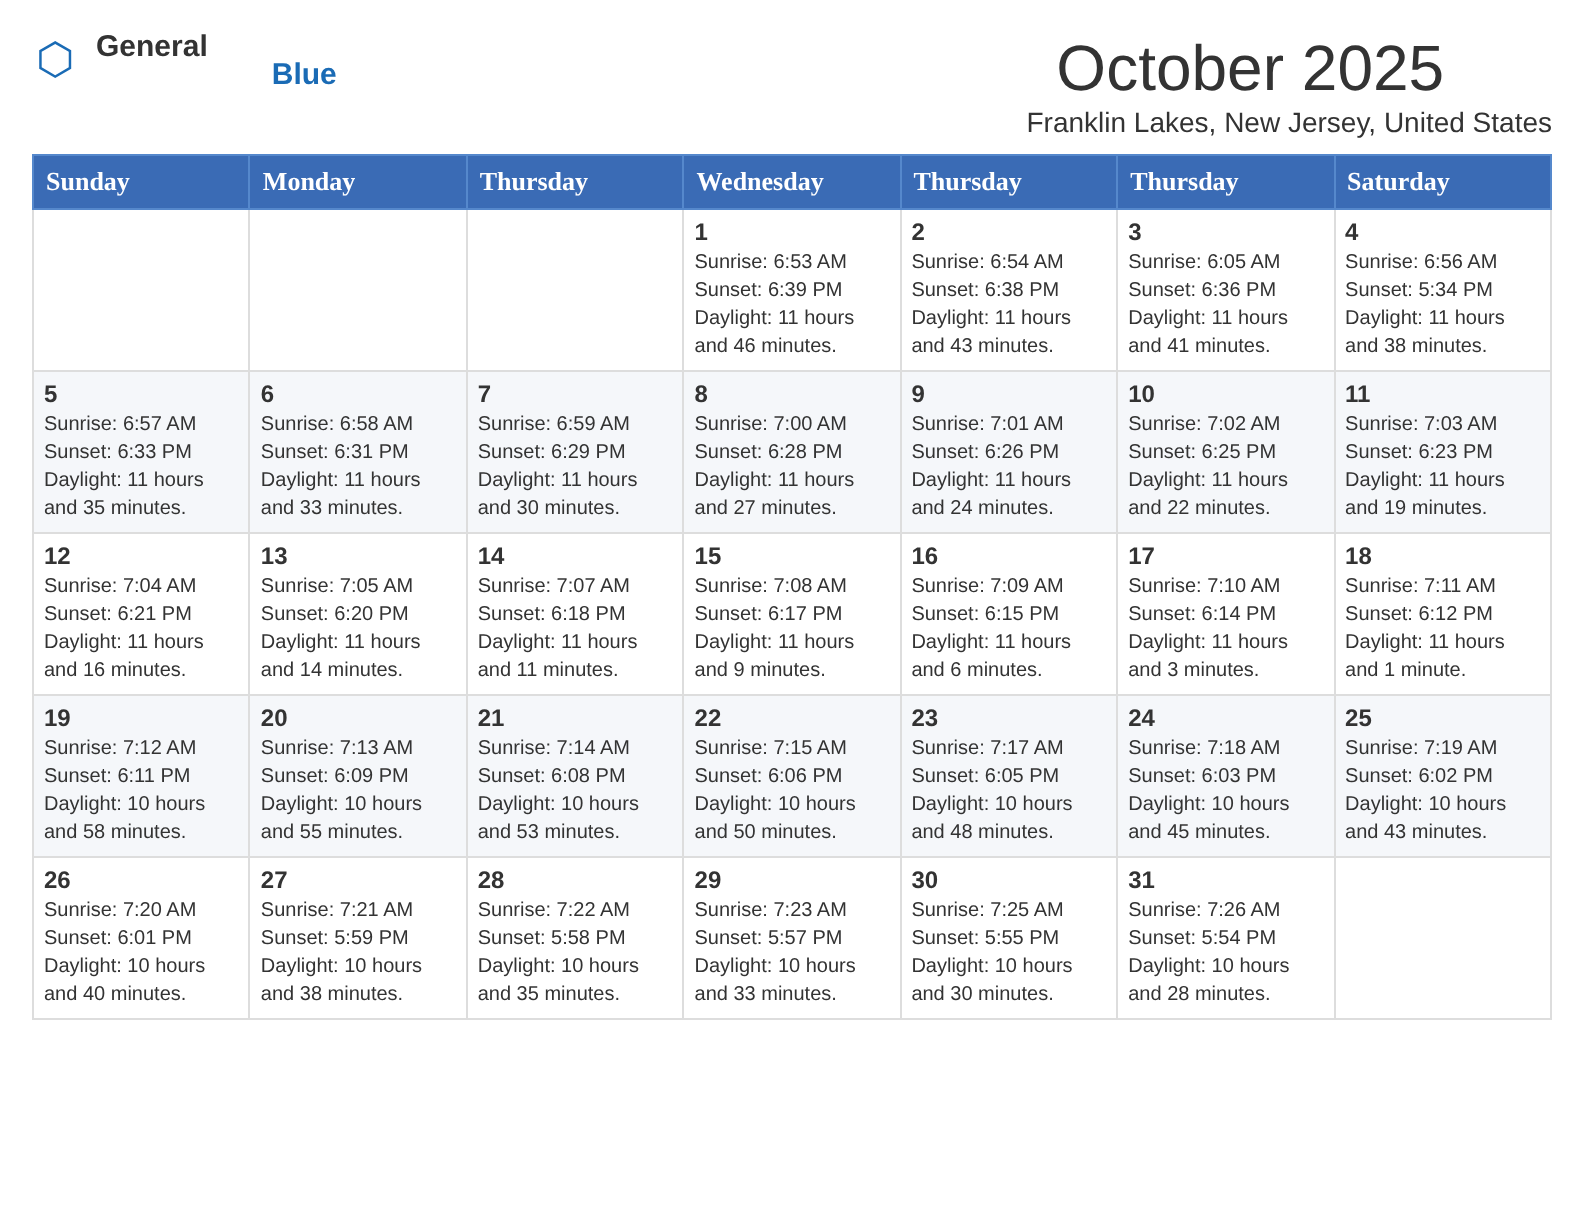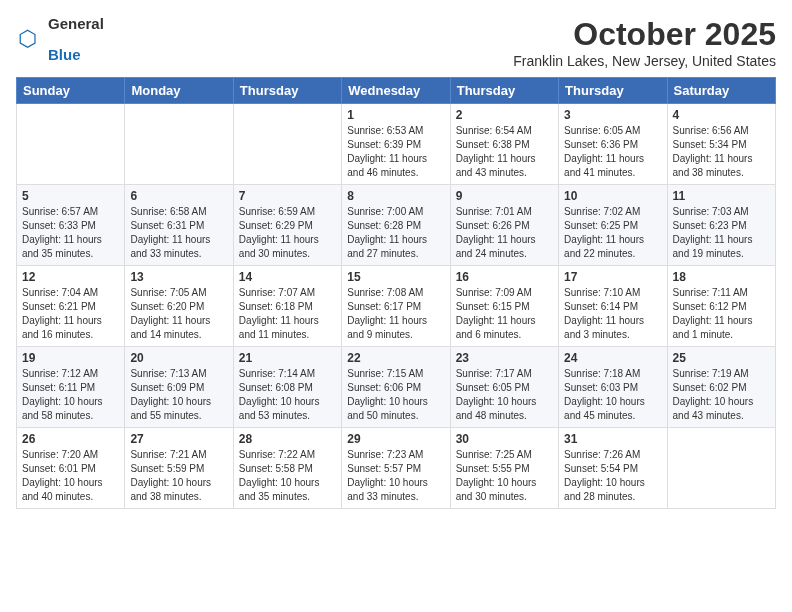--- a/index.html
+++ b/index.html
@@ -15,22 +15,23 @@
       justify-content: space-between;
       align-items: flex-start;
       margin-bottom: 8px;
     }
     .logo {
       display: flex;
       align-items: center;
     }
     .logo-text {
       display: flex;
-      flex-direction: column;
+      flex-direction: row;
       line-height: 1.1;
+      gap: 32px;
     }
     .logo-general {
       font-size: 15px;
       font-weight: bold;
       color: #333;
     }
     .logo-blue {
       font-size: 15px;
       font-weight: bold;
       color: #1a6bb5;
@@ -39,40 +40,42 @@
     .logo-icon {
       width: 28px;
       height: 28px;
       margin-right: 4px;
     }
     .title-block {
       text-align: right;
     }
     .month-title {
       font-size: 32px;
-      font-weight: bold;
-      color: #333;
+      font-weight: normal;
+      color: #333;
+      text-align: center;
     }
     .location {
       font-size: 14px;
       color: #333;
       margin-left: 39px;
     }
     .calendar {
       width: 100%;
       border-collapse: collapse;
       border: 1px solid #ccc;
     }
     .calendar th {
       background-color: #3a6bb5;
       color: #fff;
       text-align: left;
       padding: 5px 6px;
       font-size: 13px;
       border: 1px solid #5588cc;
+      font-family: Liberation Serif, serif;
     }
     .calendar td {
       vertical-align: top;
       padding: 4px 5px;
       font-size: 10.5px;
       color: #333;
       border: 1px solid #ddd;
       width: 14.28%;
       min-height: 80px;
       height: 80px;

